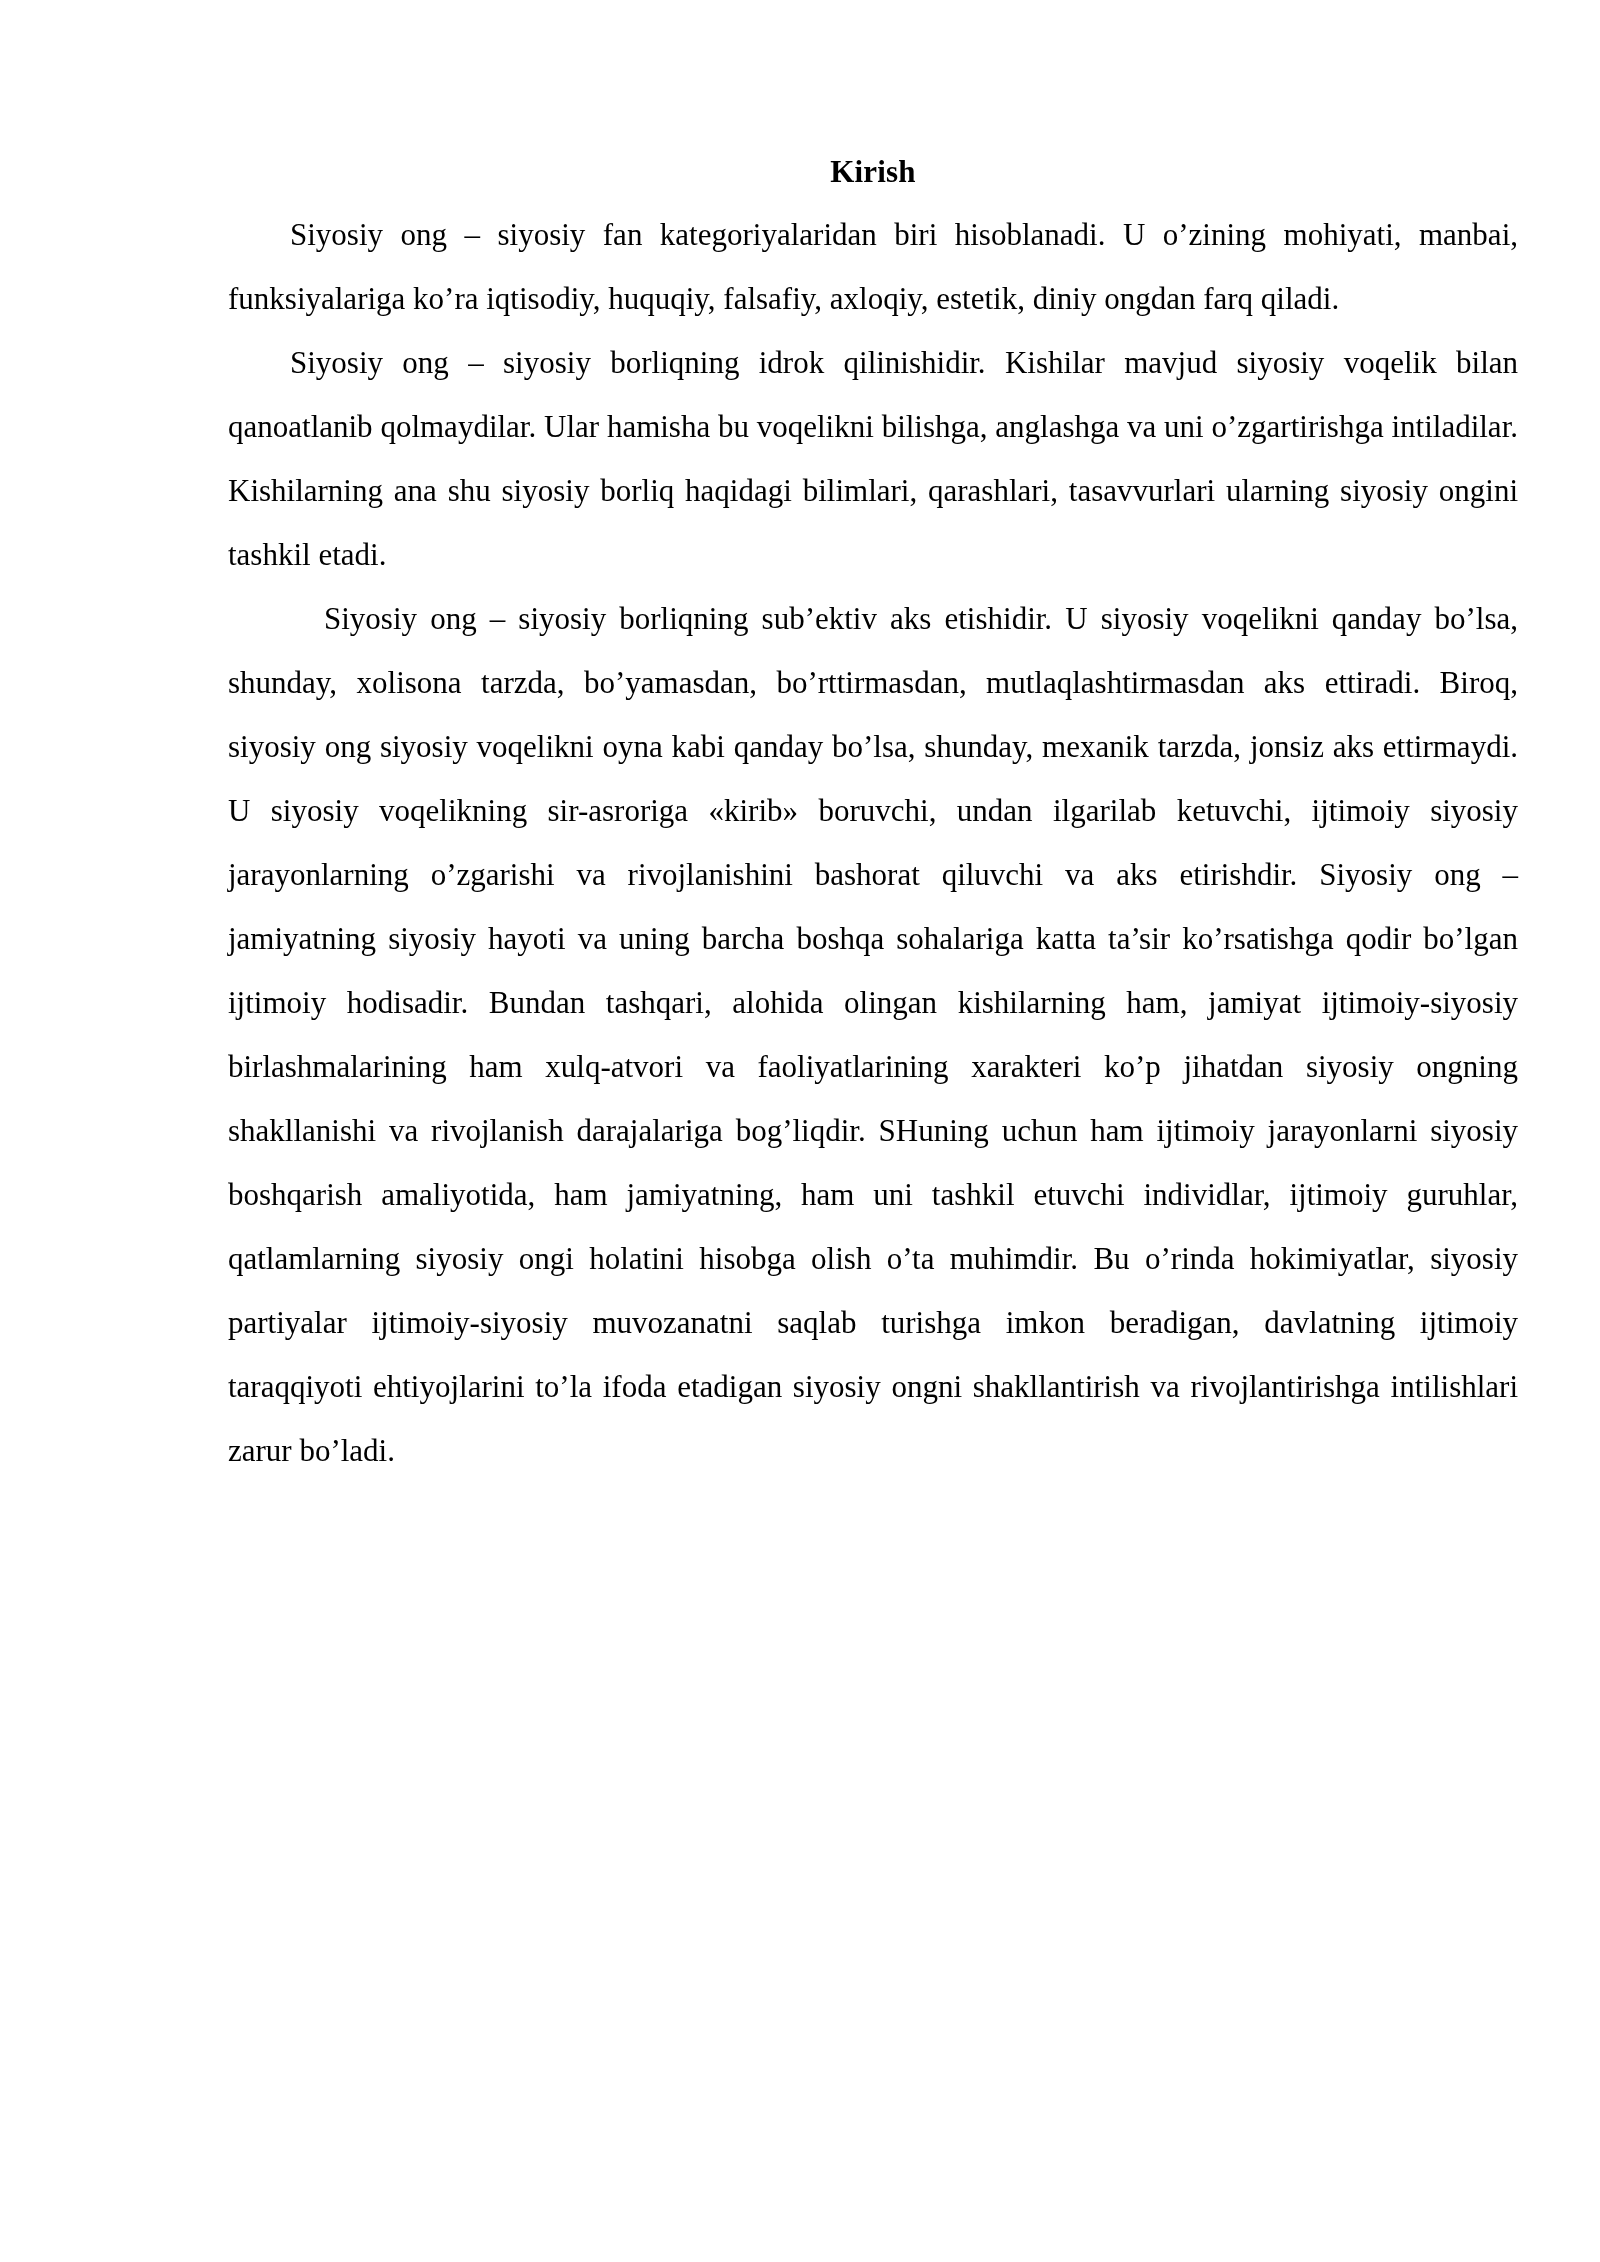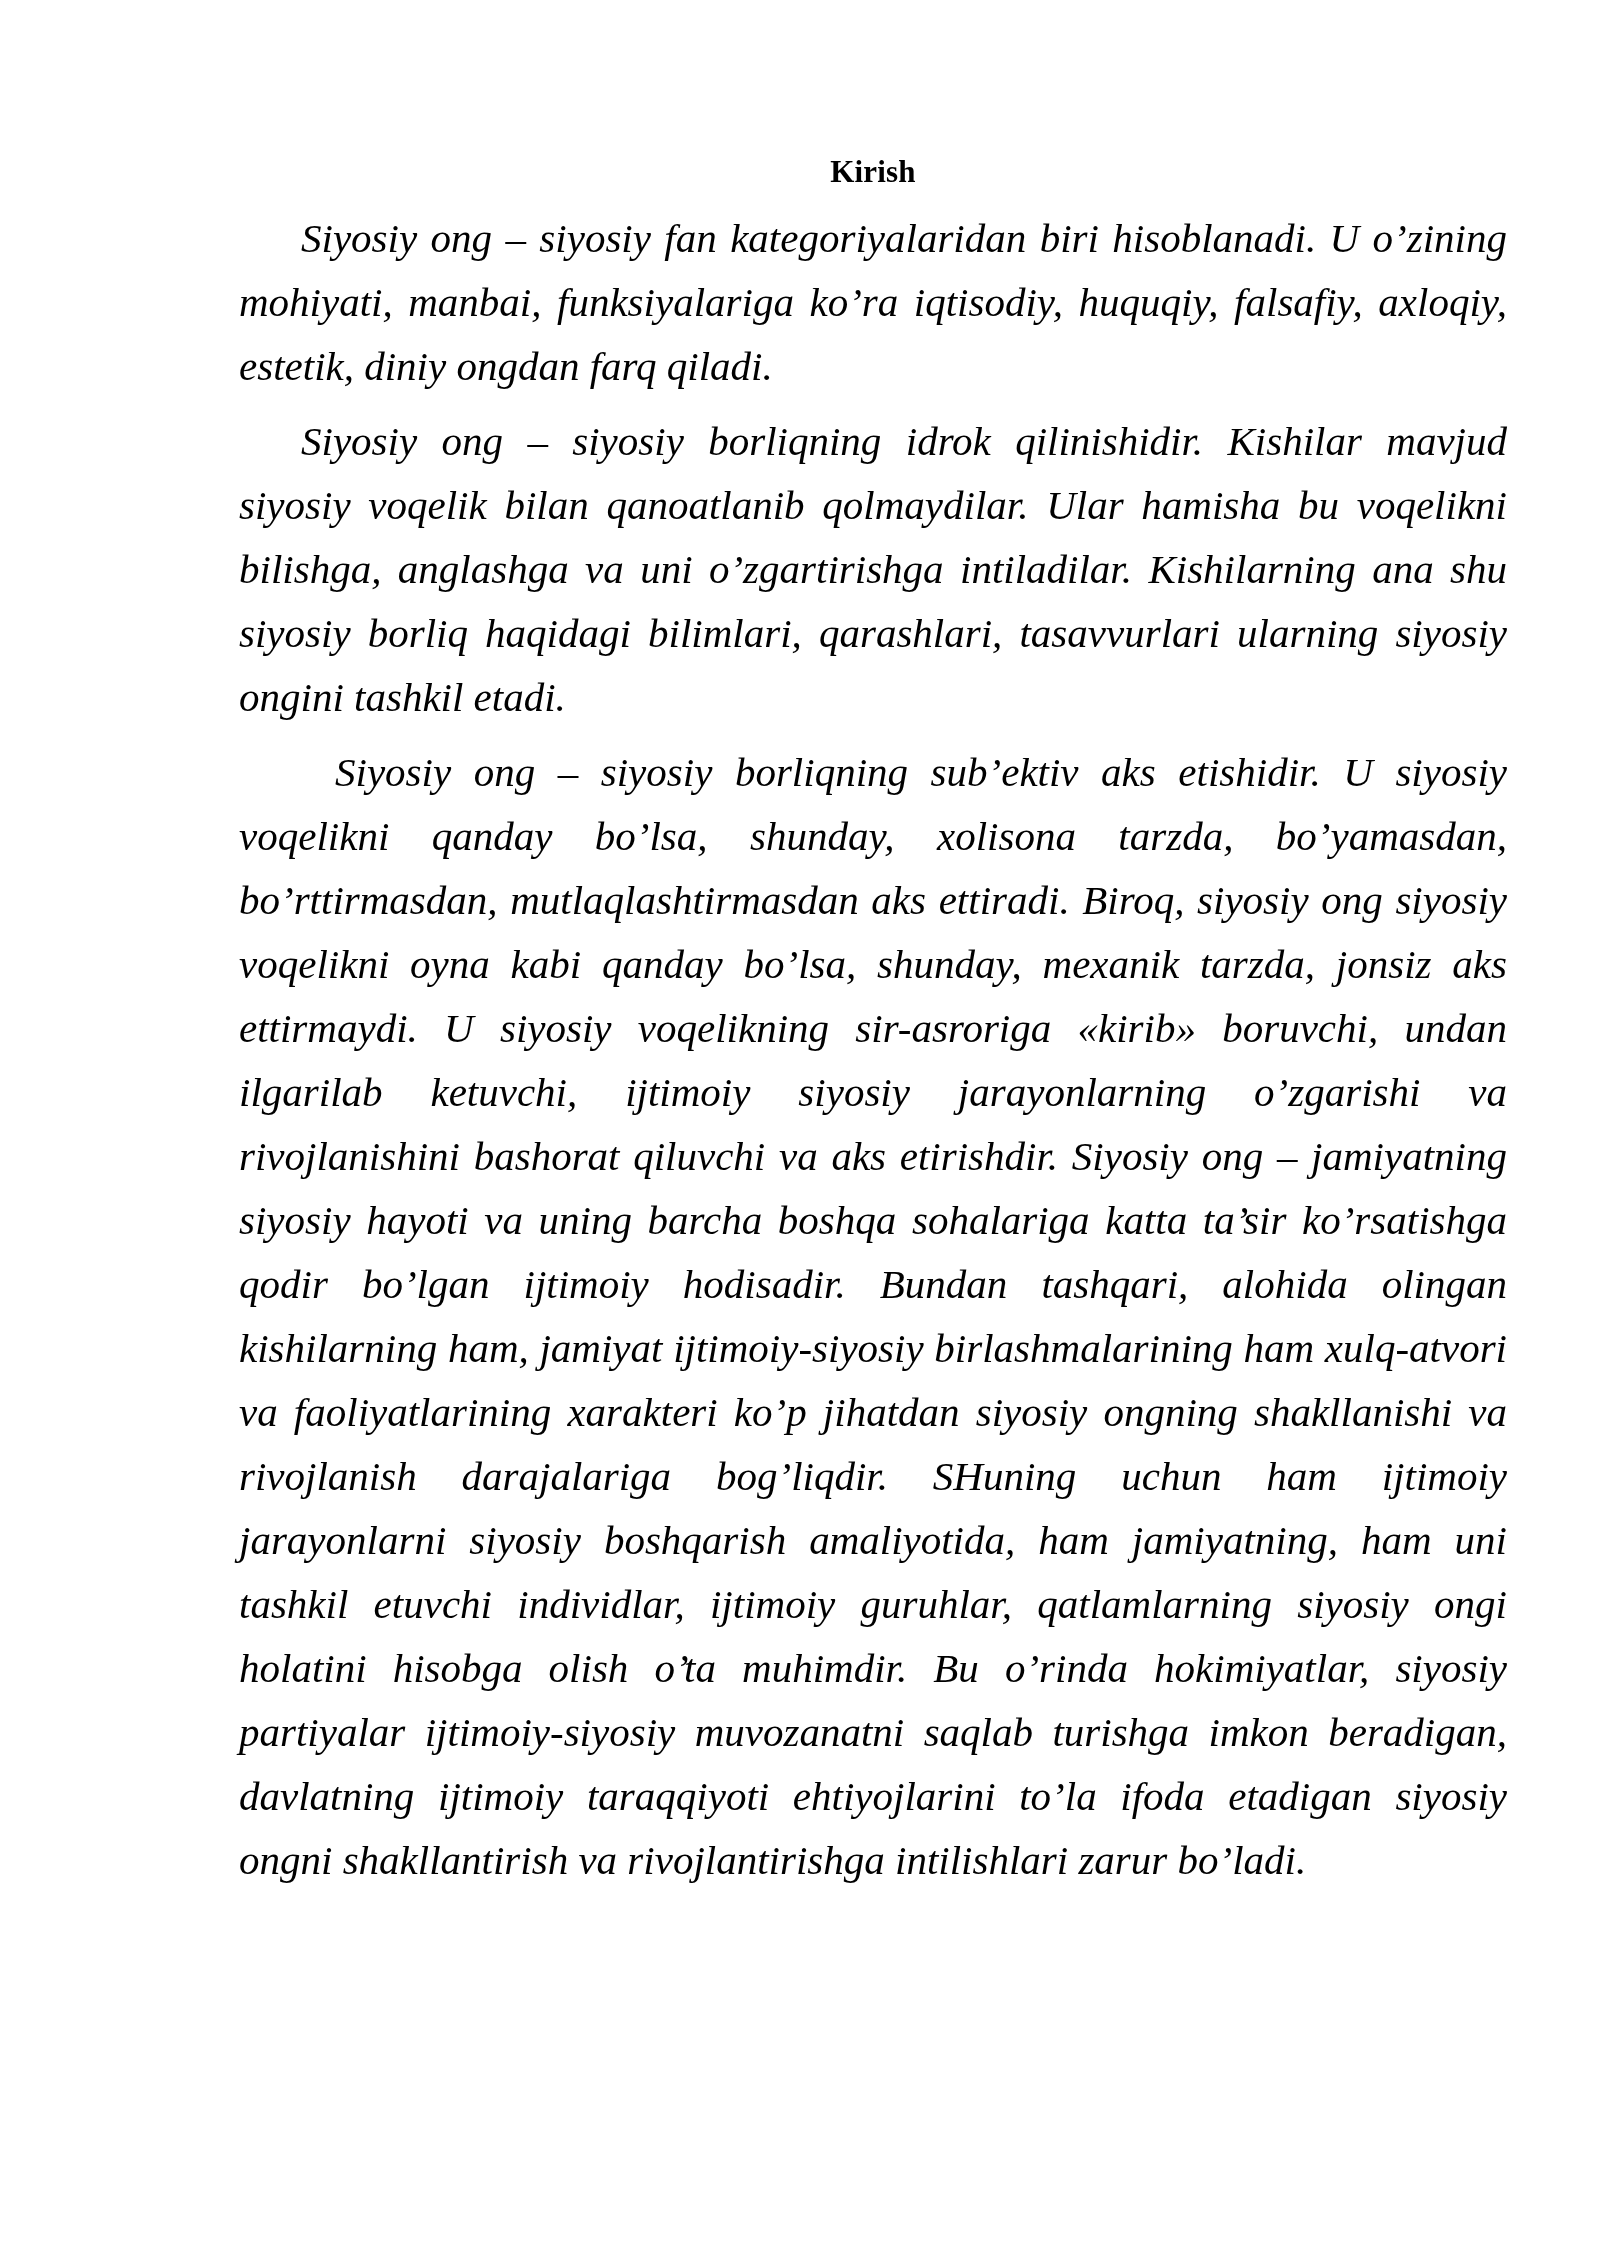--- a/index.html
+++ b/index.html
@@ -27,29 +27,28 @@
   }
   .doc-title {
     font-size: 31px;
     font-weight: bold;
     text-align: center;
     letter-spacing: 0.2px;
     margin: 0 0 8px 0;
     line-height: 1.45;
   }
   p.para {
-    font-size: 41px;
+    font-size: 31px;
     line-height: 64px;
     text-align: justify;
     text-justify: inter-word;
-    margin: 11px;
+    margin: 0;
     hyphens: none;
     -webkit-hyphens: none;
     word-spacing: 0px;
-    font-style: italic;
   }
   p.para.indent-normal {
     text-indent: 62px;
   }
   p.para.indent-wide {
     text-indent: 96px;
   }
   
 </style>
 </head>

